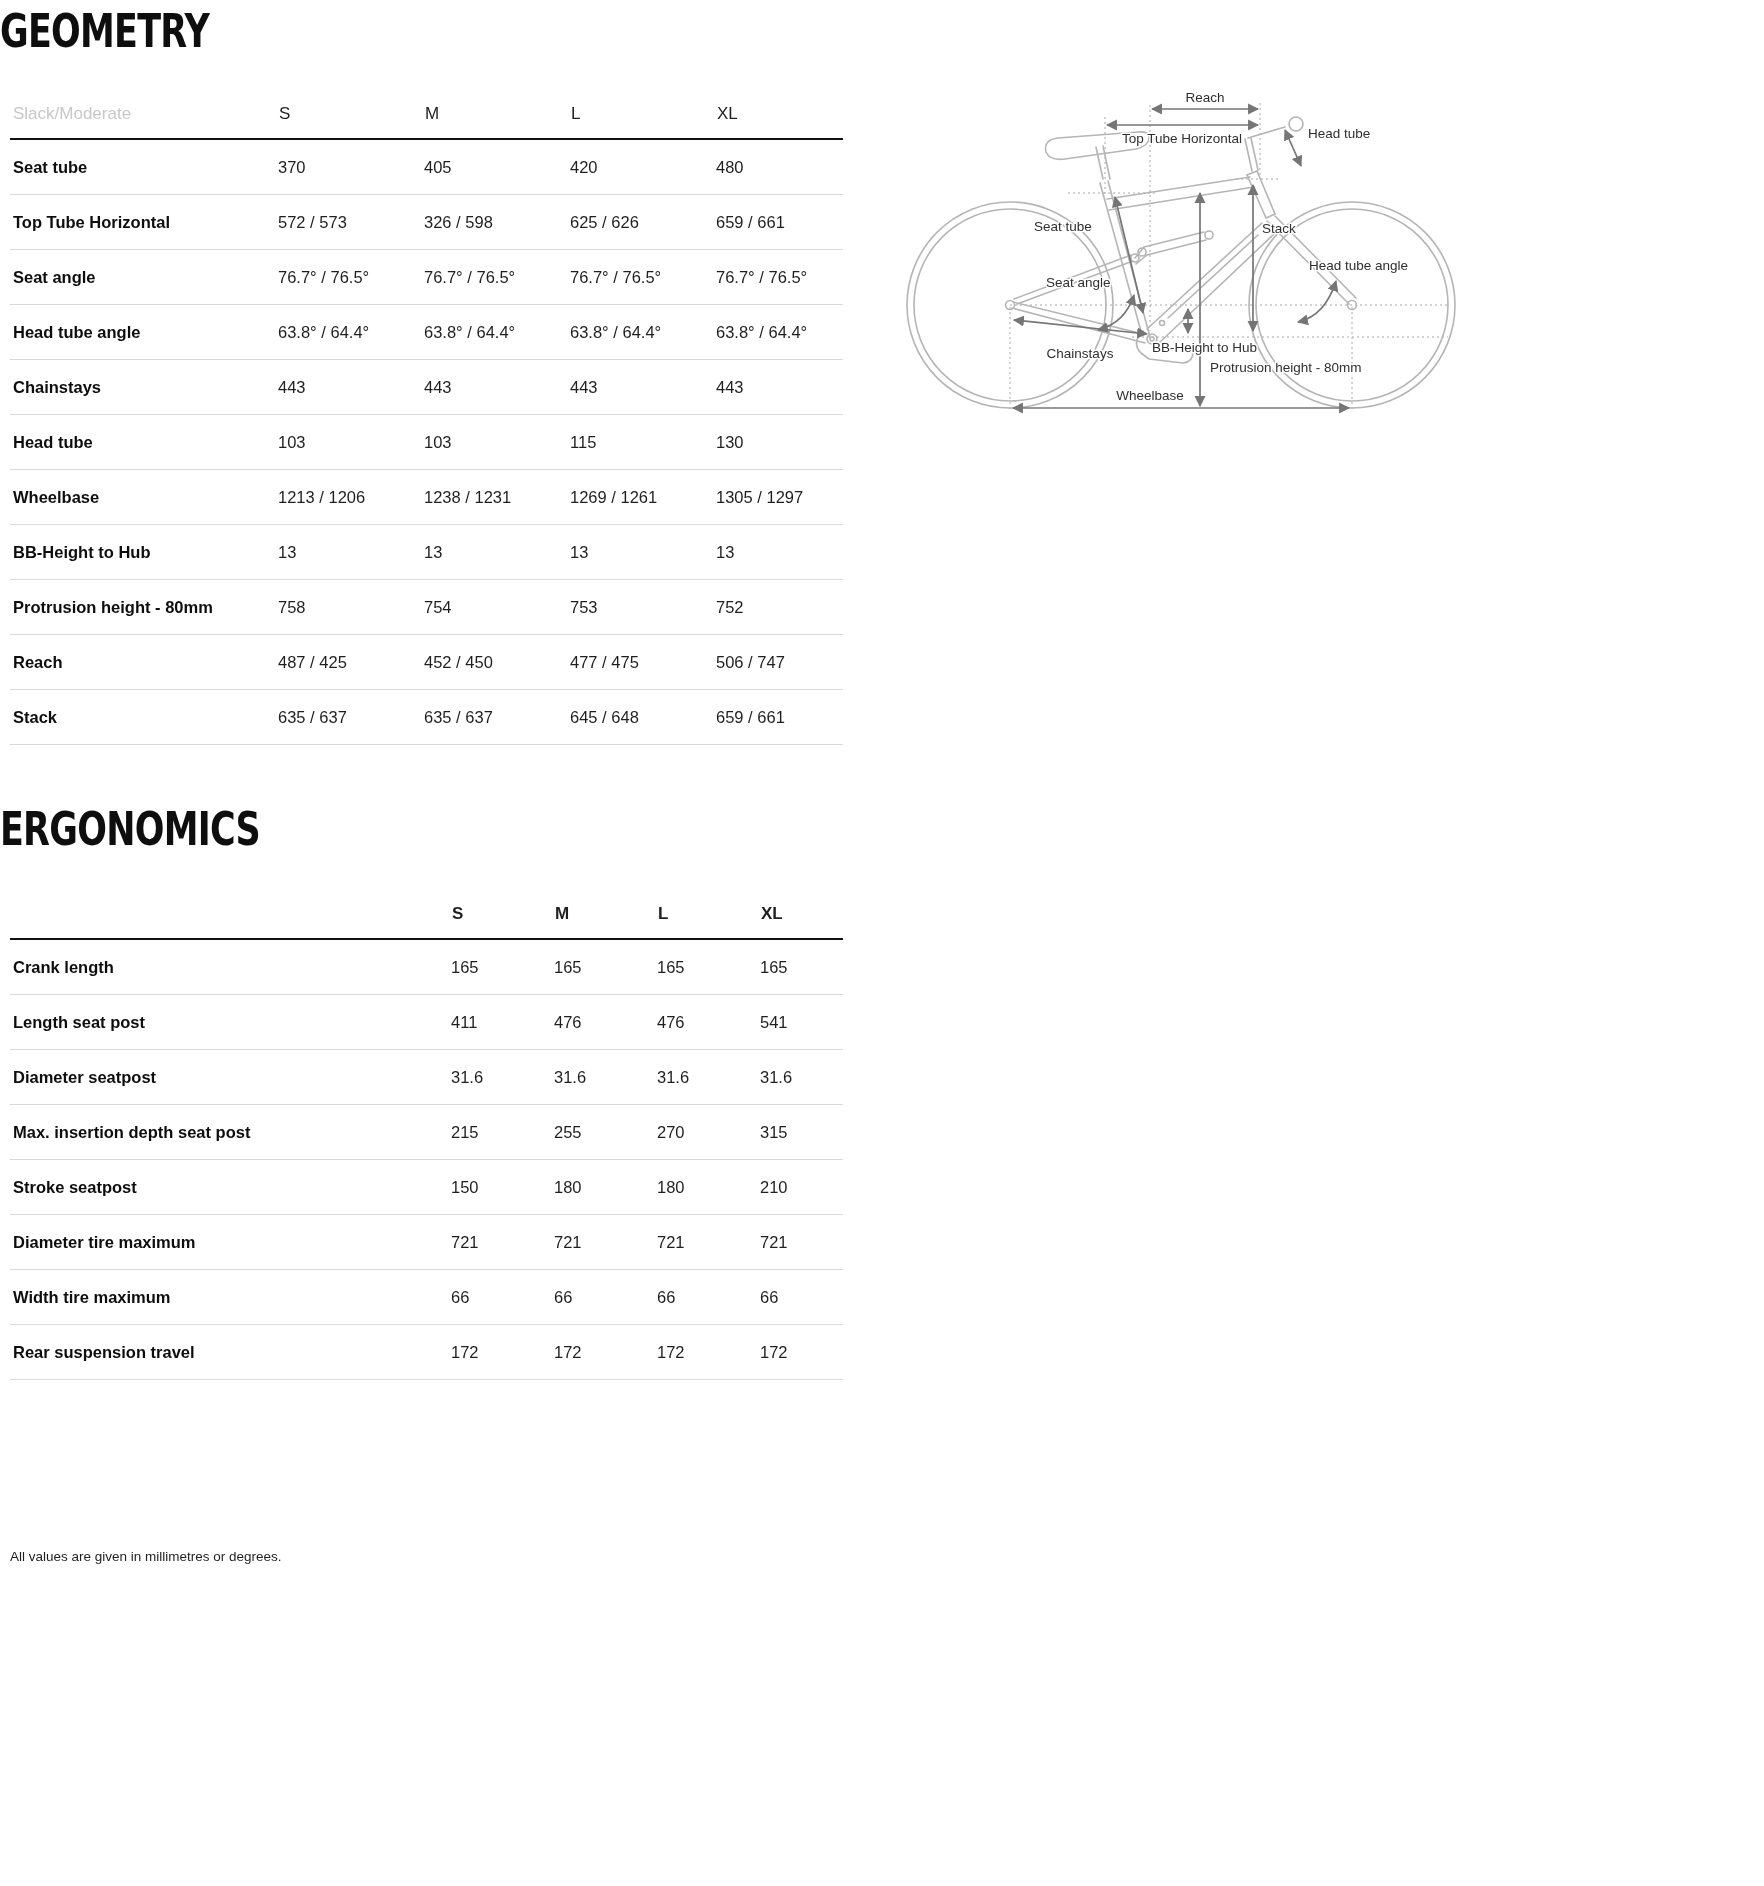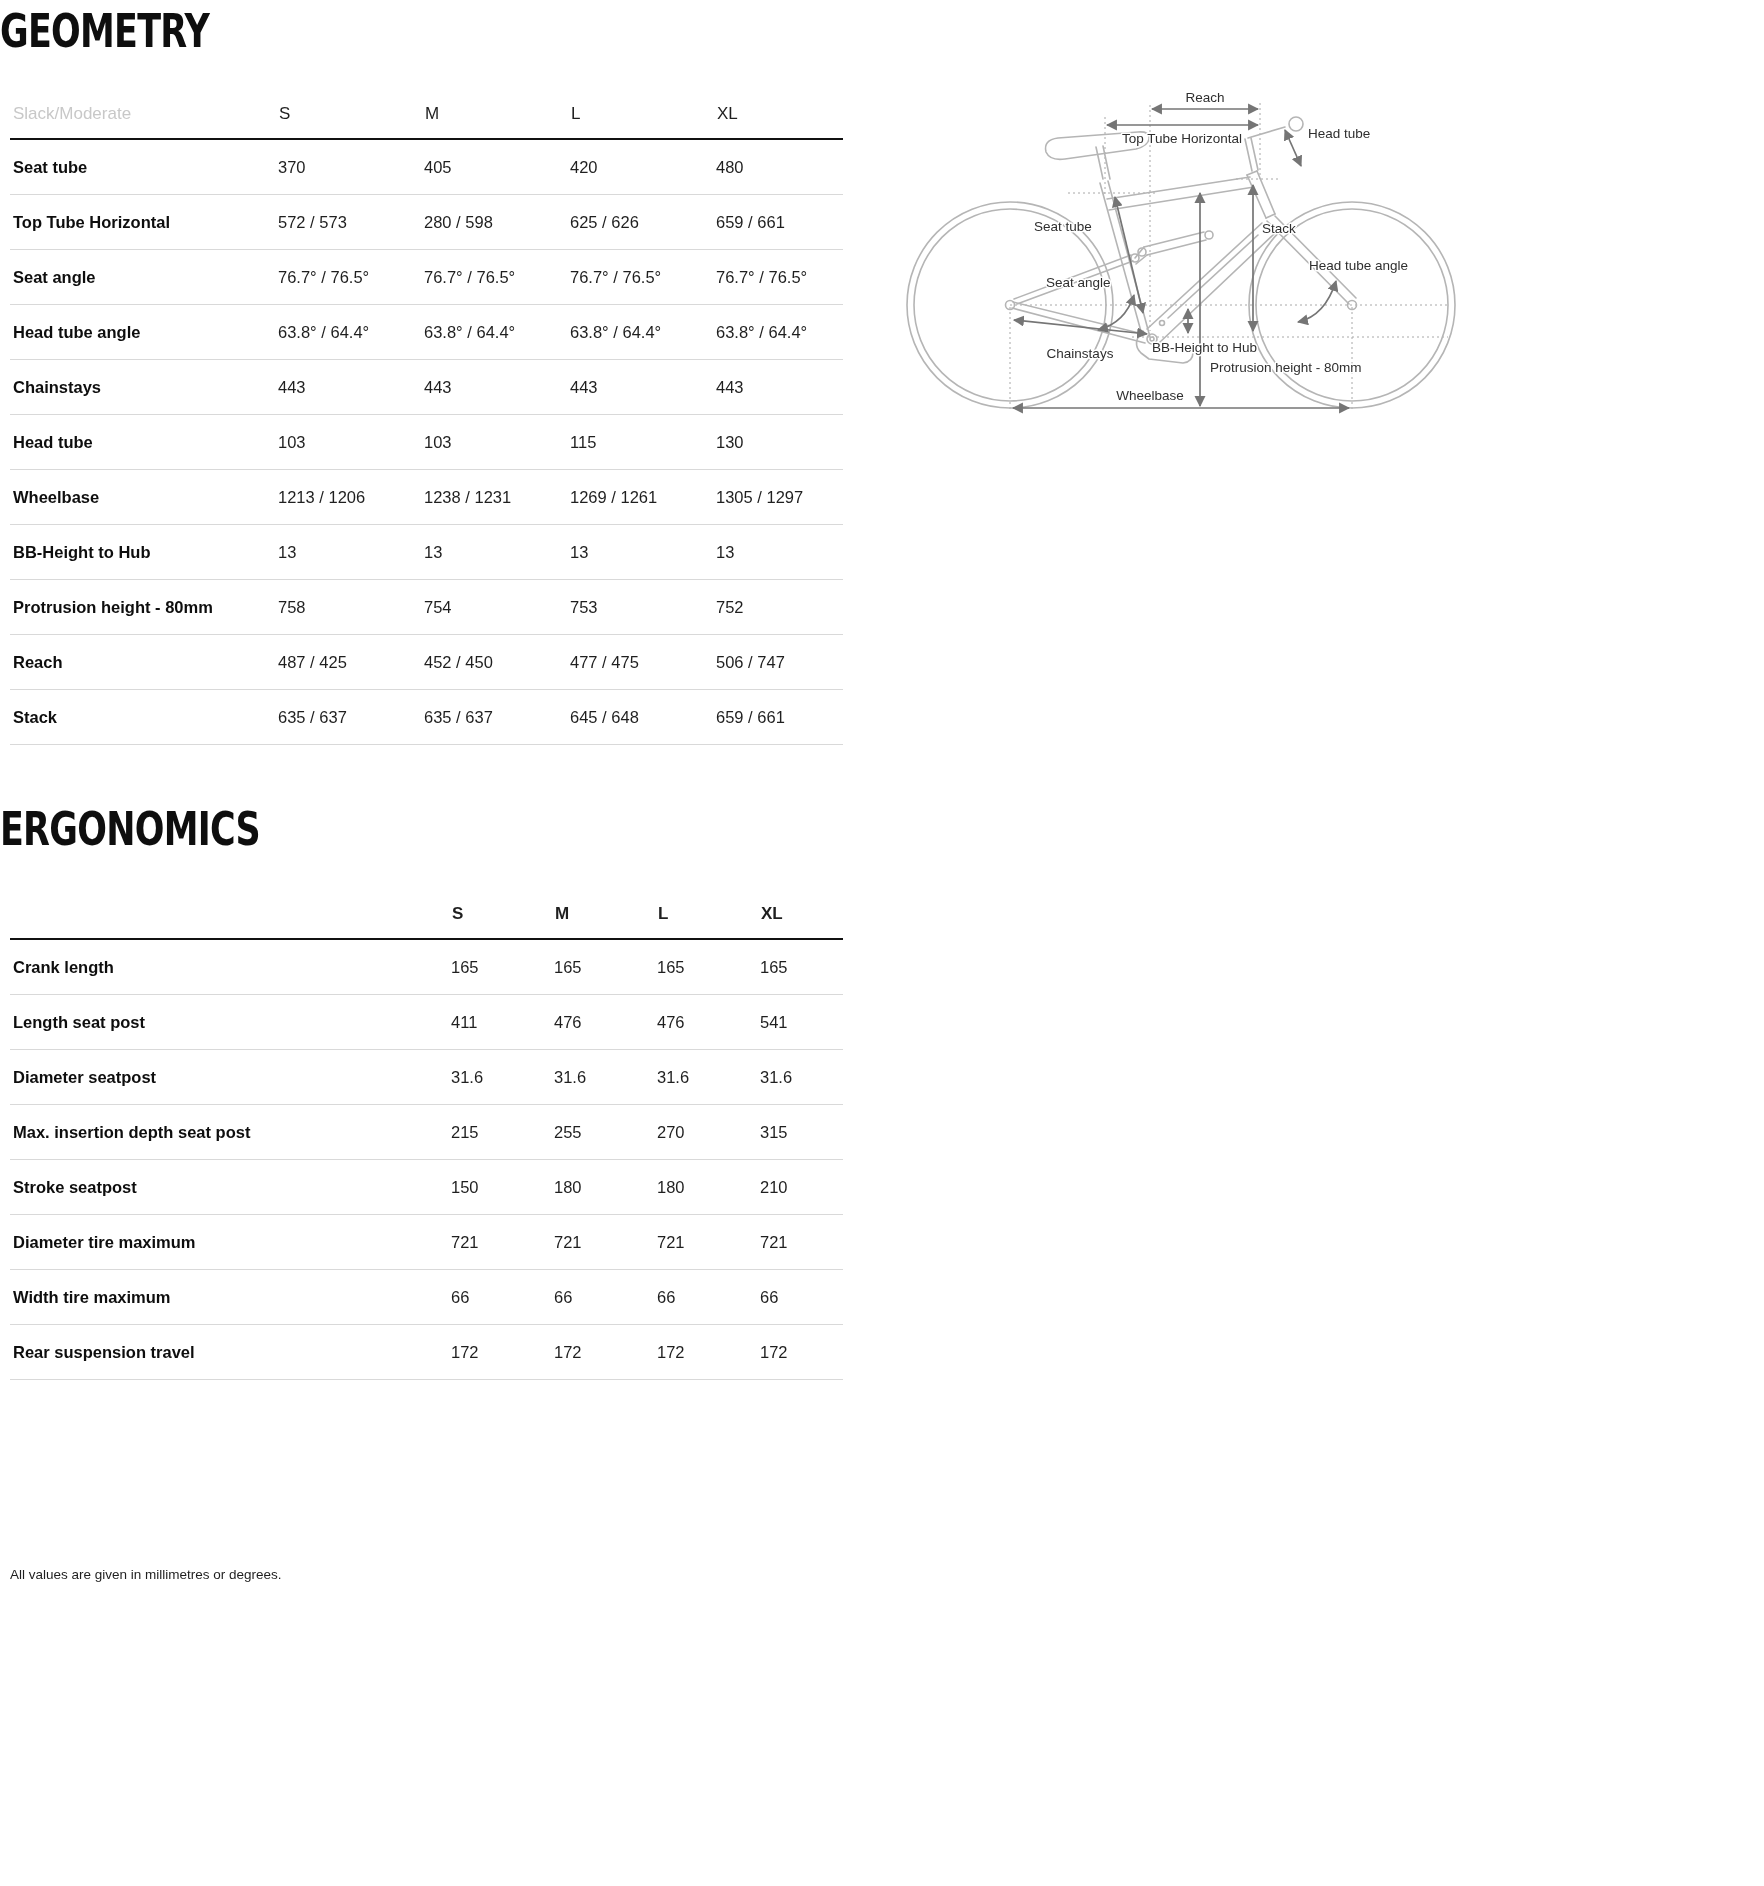--- a/index.html
+++ b/index.html
@@ -27,21 +27,21 @@
 
   #ergonomics-table{top:890px;}
   #ergonomics-table thead th{font-weight:bold;}
   #ergonomics-table thead th:nth-child(1){width:438px;}
   #ergonomics-table thead th:nth-child(2),#ergonomics-table thead th:nth-child(3),
   #ergonomics-table thead th:nth-child(4){width:102px;}
 
   .diagram{position:absolute;left:900px;top:75px;width:560px;height:345px;}
   .diagram text{font:13.5px "Liberation Sans",sans-serif;fill:#2f2f2f;
         paint-order:stroke;stroke:#fff;stroke-width:3px;stroke-linejoin:round;}
-  .footnote{position:absolute;left:10px;top:1549px;font-size:13.5px;color:#1f1f1f;margin-top:18px;}
+  .footnote{position:absolute;left:10px;top:1549px;font-size:13.5px;color:#1f1f1f;}
 </style>
 </head>
 <body>
 
 <main class="page">
 
   <h1 class="sec-title" id="geo-title">GEOMETRY</h1>
 
   <table class="spec-table" id="geometry-table">
       <thead>
@@ -57,21 +57,21 @@
         <tr>
           <th>Seat tube</th>
           <td>370</td>
           <td>405</td>
           <td>420</td>
           <td>480</td>
         </tr>
         <tr>
           <th>Top Tube Horizontal</th>
           <td>572 / 573</td>
-          <td>280 / 598</td>
+          <td>326 / 598</td>
           <td>625 / 626</td>
           <td>659 / 661</td>
         </tr>
         <tr>
           <th>Seat angle</th>
           <td>76.7° / 76.5°</td>
           <td>76.7° / 76.5°</td>
           <td>76.7° / 76.5°</td>
           <td>76.7° / 76.5°</td>
         </tr>

